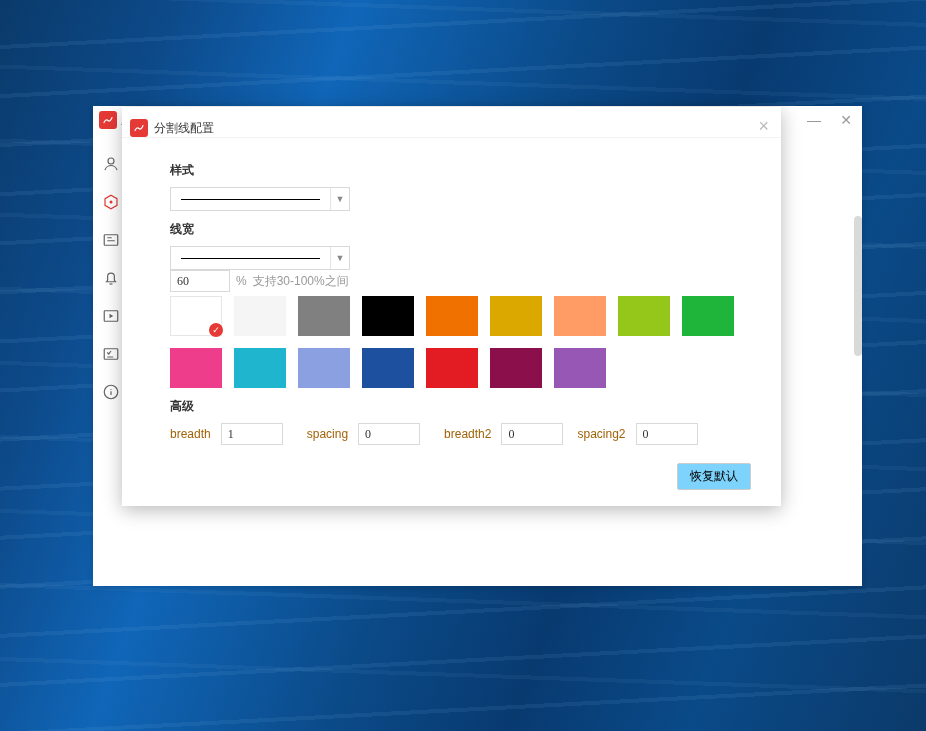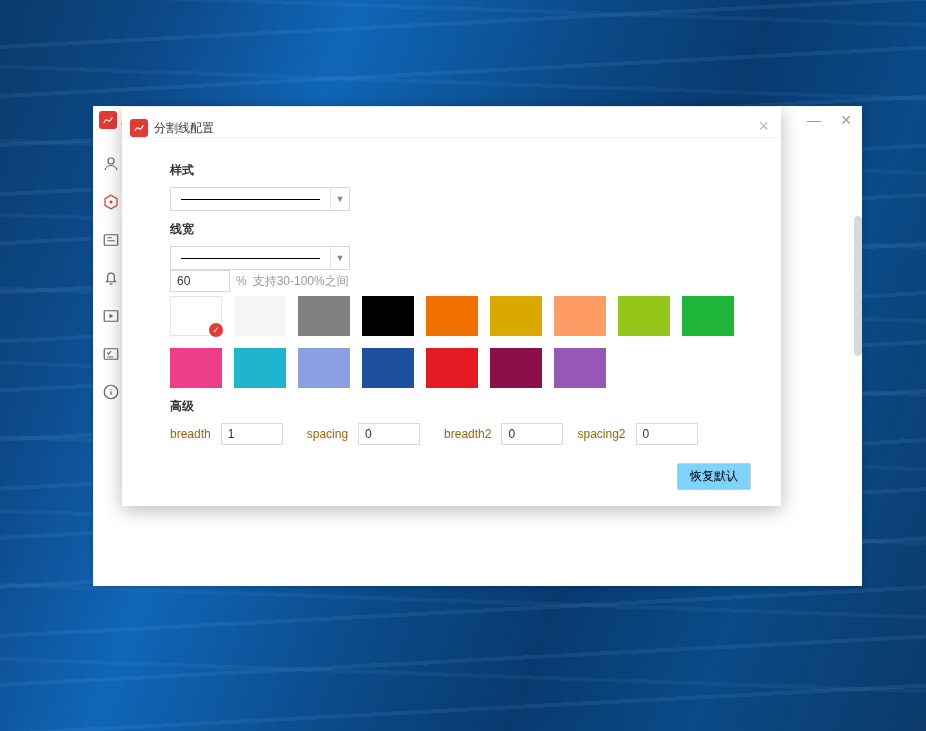--- a/index.html
+++ b/index.html
@@ -20,21 +20,21 @@
 .dialog{position:absolute;left:122px;top:107px;width:659px;background:#fff;box-shadow:0 4px 18px rgba(0,0,0,0.28);}
 .dialog-titlebar{height:30px;display:flex;align-items:flex-end;padding:0 8px;border-bottom:1px solid #f3f3f3;}
 .dialog-title{margin-left:6px;font-size:12px;color:#333;}
 .dialog-close{margin-left:auto;color:#bbb;font-size:18px;padding:0 4px;cursor:default;font-family:Arial;}
 .dialog-body{padding:14px 30px 16px 48px;}
 .section-label{font-size:12px;font-weight:bold;margin:10px 0 8px 0;}
 .dropdown{width:180px;height:24px;border:1px solid #d9d9d9;display:flex;align-items:center;box-sizing:border-box;background:#fff;}
 .dropdown .line-preview{flex:1;margin:0 10px;border-top:1px solid #000;}
 .dropdown .caret{width:18px;height:22px;border-left:1px solid #e5e5e5;display:flex;align-items:center;justify-content:center;color:#888;font-size:9px;}
 .input-row{display:flex;align-items:center;gap:6px;}
-.txt-input{height:22px;box-sizing:border-box;border:1px solid #d9d9d9;padding:0 6px;font-size:12px;font-family:Liberation Sans, sans-serif;color:#333;}
+.txt-input{height:22px;box-sizing:border-box;border:1px solid #d9d9d9;padding:0 6px;font-size:12px;font-family:Liberation Serif, serif;color:#333;}
 .hint{color:#999;font-size:12px;}
 .color-grid{display:flex;flex-wrap:wrap;gap:12px;width:570px;margin-top:4px;}
 .swatch{width:52px;height:40px;position:relative;box-sizing:border-box;cursor:default;}
 .swatch.selected{border:1px solid #e6e6e6;}
 .swatch .check{position:absolute;right:-2px;bottom:-2px;width:14px;height:14px;border-radius:50%;background:#e53935;display:flex;align-items:center;justify-content:center;color:#fff;font-size:9px;}
 .adv-row{display:flex;align-items:center;gap:10px;margin-top:6px;flex-wrap:nowrap;}
 .adv-lbl{color:#a16207;font-size:12px;}
 .adv-in{width:62px;}
 .restore{margin-top:18px;display:flex;justify-content:flex-end;}
 .btn{border:1px solid #ccc;background:#7dd3fc;padding:4px 12px;font-size:12px;border-radius:2px;cursor:default;}

